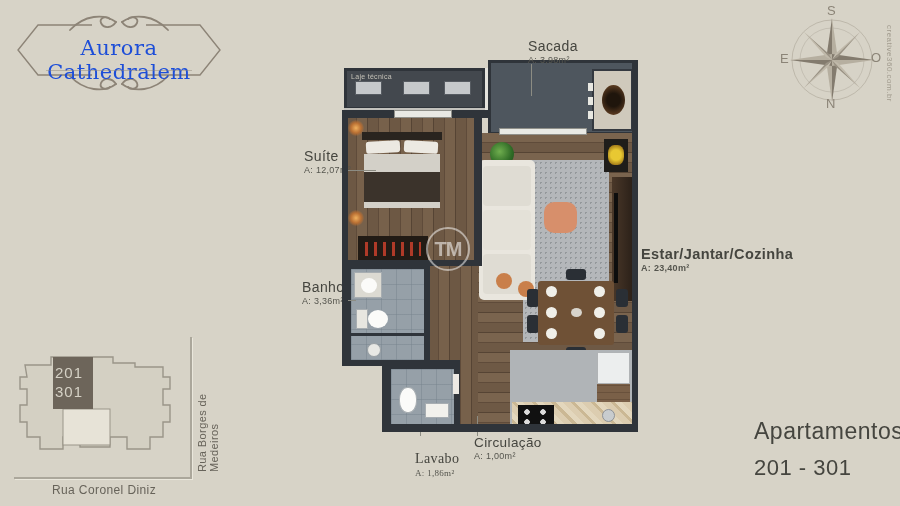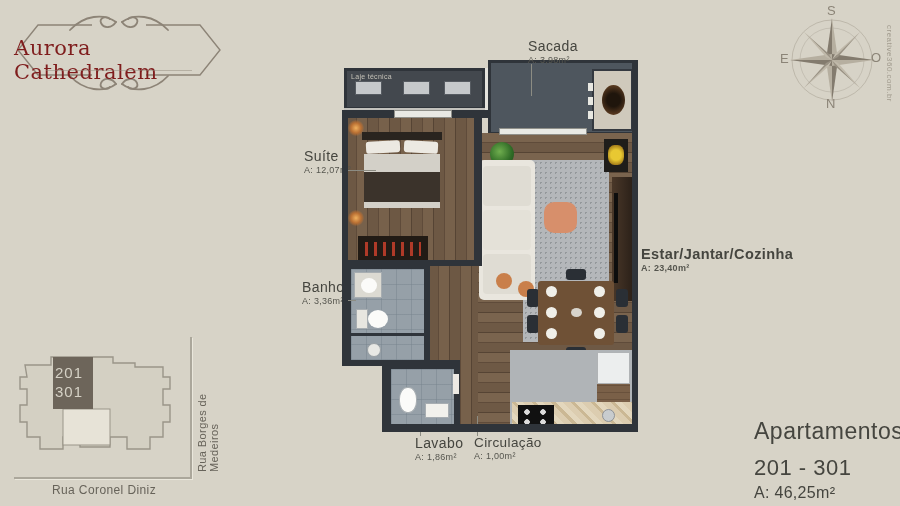--- a/index.html
+++ b/index.html
@@ -1,20 +1,20 @@
 <!DOCTYPE html>
 <html><head>
 <meta charset="utf-8">
 <style>
   html,body{margin:0;padding:0;background:#b8b4a8;}
   .stage{position:relative;width:900px;height:506px;background:#d7d3c7;overflow:hidden;
          font-family:"Liberation Sans",sans-serif;color:#45453f;}
   .abs{position:absolute;box-sizing:border-box;}
   
-  .logo-title{font-family:"DejaVu Serif",serif;font-size:21px;color:#7f1d1d;text-align:left;letter-spacing:0.5px;}
+  .logo-title{font-family:"DejaVu Serif",serif;font-size:21px;color:#1d4ed8;text-align:center;letter-spacing:0.5px;}
   .logo-sub{font-size:7.5px;letter-spacing:5px;color:#98917f;text-align:center;}
   
   .rlabel{line-height:1.05;}
   .rlabel .rname{font-size:14px;letter-spacing:0.4px;color:#45453f;}
   .rlabel .rarea{font-size:9px;letter-spacing:0.3px;color:#55554e;margin-top:2px;}
   .leader{background:#8c8c83;}
   
   .plan{left:342px;top:60px;width:296px;height:378px;}
   .wall{background:#2f343a;z-index:6;}
   .wood-v{background:repeating-linear-gradient(90deg,#6d5844 0 10px,#5f4b3a 10px 11px,#77614b 11px 21px,#564434 21px 22px);}
@@ -226,46 +226,46 @@
     <div class="rname">Banho</div>
     <div class="rarea">A: 3,36m²</div>
   </div>
   <div class="abs leader" style="left:344px;top:300px;width:12px;height:1px;"></div>
 
   <div class="abs rlabel" style="left:641px;top:247px;font-weight:bold;">
     <div class="rname" style="font-size:14.5px;">Estar/Jantar/Cozinha</div>
     <div class="rarea">A: 23,40m²</div>
   </div>
 
-  <div class="abs rlabel" style="left:415px;top:436px;">
+  <div class="abs rlabel" style="left:415px;top:452px;font-family:Liberation Serif, serif;">
     <div class="rname">Lavabo</div>
     <div class="rarea">A: 1,86m²</div>
   </div>
   <div class="abs leader" style="left:420px;top:427px;width:1px;height:9px;"></div>
 
   <div class="abs rlabel" style="left:474px;top:436px;">
     <div class="rname" style="font-size:13.5px;">Circulação</div>
     <div class="rarea">A: 1,00m²</div>
   </div>
   <div class="abs leader" style="left:477px;top:416px;width:1px;height:20px;"></div>
 
+  <div class="abs wm">TM</div>
 
   <svg class="abs" style="left:10px;top:350px;" width="180" height="115" viewBox="0 0 180 115">
     <path d="M 15 15 L 41 15 L 41 7 L 103 7 L 103 13 L 125 13 L 125 17 L 153 17 L 153 27 L 160 27 L 160 39 L 153 39 L 153 55 L 160 55 L 160 72 L 153 72 L 153 87 L 140 87 L 140 99 L 117 99 L 117 87 L 100 87 L 100 97 L 70 97 L 70 87 L 53 87 L 53 99 L 30 99 L 30 87 L 17 87 L 17 72 L 10 72 L 10 55 L 17 55 L 17 39 L 10 39 L 10 27 L 17 27 Z" fill="#d4d0c3" stroke="#9a9589" stroke-width="1.4"></path>
     <rect x="53" y="59" width="47" height="36" fill="#e7e3d7" stroke="#9a9589" stroke-width="1"></rect>
     <rect x="43" y="7" width="40" height="52" fill="#6d655a"></rect>
   </svg>
   <div class="abs" style="left:53px;top:357px;width:32px;height:52px;display:flex;flex-direction:column;align-items:center;justify-content:center;">
     <span class="unit-txt">201</span>
     <span class="unit-txt">301</span>
   </div>
   <div class="abs street-line" style="left:190px;top:337px;width:2px;height:140px;"></div>
   <div class="abs street-text" style="left:196px;top:352px;height:120px;writing-mode:vertical-rl;transform:rotate(180deg);font-size:11px;">Rua Borges de Medeiros</div>
   <div class="abs street-line" style="left:14px;top:477px;width:178px;height:2px;"></div>
   <div class="abs street-text" style="left:24px;top:483px;width:160px;text-align:center;">Rua Coronel Diniz</div>
 
   <div class="abs apt" style="left:754px;top:420px;width:140px;">
     <div class="t1">Apartamentos</div>
     <div class="t2">201 - 301</div>
-    <div class="t3">A: 46,25m²</div>
   </div>
 
 </div>
 
 </body></html>

